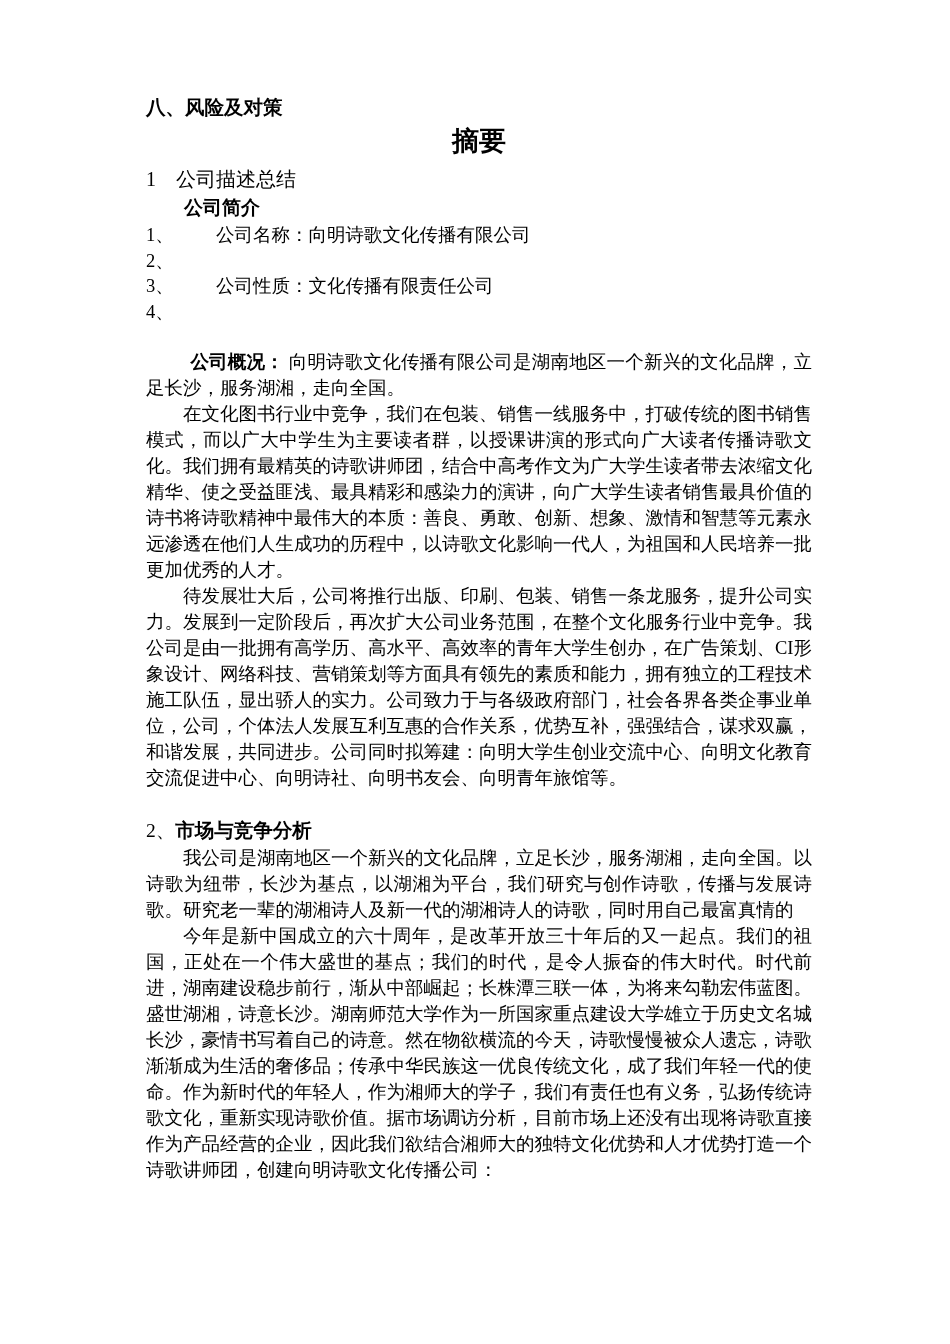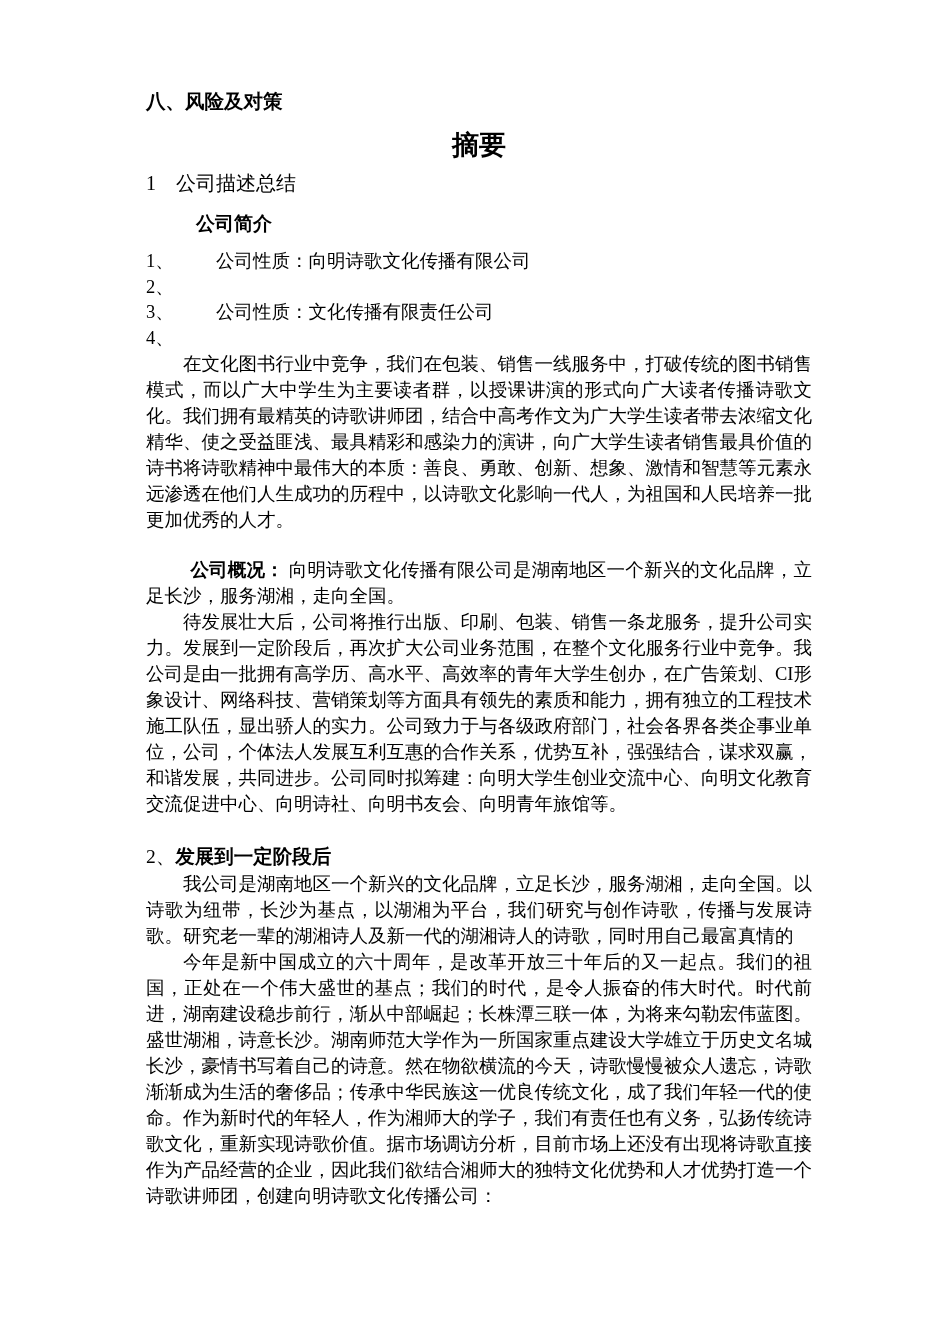--- a/index.html
+++ b/index.html
@@ -9,49 +9,49 @@
     height: 1344px;
     position: relative;
     background: #ffffff;
     overflow: hidden;
     font-family: "Liberation Serif", "DejaVu Serif", serif;
     color: #000000;
   }
   .doc {
     position: absolute;
     left: 146px;
-    top: 88px;
+    top: 94px;
     width: 666px;
     font-size: 18.5px;
     line-height: 26px;
     text-align: justify;
   }
   .h-chapter {
     margin: 0;
     font-size: 19.5px;
     font-weight: bold;
     line-height: 27px;
     text-align: left;
   }
   .title {
-    margin: 12px 0 6px 0;
+    margin: 2px 0 6px 0;
     text-align: center;
     font-size: 27px;
     font-weight: bold;
     line-height: 36px;
   }
   .h-sec {
     margin: 0;
     font-size: 20px;
     font-weight: normal;
     line-height: 29px;
     text-align: left;
   }
   .h-sub {
-    margin: 12px;
+    margin: 0;
     font-size: 19px;
     font-weight: bold;
     line-height: 27px;
     padding-left: 38px;
     text-align: left;
   }
   .list { margin: 2px 0 0 0; }
   .li {
     display: flex;
     line-height: 25.5px;
@@ -85,39 +85,39 @@
 
   <h1 class="title">摘要</h1>
 
   <h2 class="h-sec">1　公司描述总结</h2>
 
   <h3 class="h-sub">公司简介</h3>
 
   <div class="list">
     <div class="li">
       <span class="li-num">1、</span>
-      <span class="li-text">公司性质：向明诗歌文化传播有限公司</span>
+      <span class="li-text">公司名称：向明诗歌文化传播有限公司</span>
     </div>
     <div class="li">
       <span class="li-num">2、</span>
     </div>
     <div class="li">
       <span class="li-num">3、</span>
       <span class="li-text">公司性质：文化传播有限责任公司</span>
     </div>
     <div class="li">
       <span class="li-num">4、</span>
     </div>
   </div>
 
+  <p class="para para-overview"><b>公司概况：</b><span> 向明诗歌文化传播有限公司是湖南地区一个新兴的文化品牌，立足长沙，服务湖湘，走向全国。</span></p>
+
   <p class="para">在文化图书行业中竞争，我们在包装、销售一线服务中，打破传统的图书销售模式，而以广大中学生为主要读者群，以授课讲演的形式向广大读者传播诗歌文化。我们拥有最精英的诗歌讲师团，结合中高考作文为广大学生读者带去浓缩文化精华、使之受益匪浅、最具精彩和感染力的演讲，向广大学生读者销售最具价值的诗书将诗歌精神中最伟大的本质：善良、勇敢、创新、想象、激情和智慧等元素永远渗透在他们人生成功的历程中，以诗歌文化影响一代人，为祖国和人民培养一批更加优秀的人才。</p>
-
-  <p class="para para-overview"><b>公司概况：</b><span> 向明诗歌文化传播有限公司是湖南地区一个新兴的文化品牌，立足长沙，服务湖湘，走向全国。</span></p>
 
   <p class="para">待发展壮大后，公司将推行出版、印刷、包装、销售一条龙服务，提升公司实力。发展到一定阶段后，再次扩大公司业务范围，在整个文化服务行业中竞争。我公司是由一批拥有高学历、高水平、高效率的青年大学生创办，在广告策划、CI形象设计、网络科技、营销策划等方面具有领先的素质和能力，拥有独立的工程技术施工队伍，显出骄人的实力。公司致力于与各级政府部门，社会各界各类企事业单位，公司，个体法人发展互利互惠的合作关系，优势互补，强强结合，谋求双赢，和谐发展，共同进步。公司同时拟筹建：向明大学生创业交流中心、向明文化教育交流促进中心、向明诗社、向明书友会、向明青年旅馆等。</p>
 
-  <p class="h-sec2"><span class="sec2-num">2、</span><b>发展到一定阶段后</b></p>
+  <p class="h-sec2"><span class="sec2-num">2、</span><b>市场与竞争分析</b></p>
 
   <p class="para">我公司是湖南地区一个新兴的文化品牌，立足长沙，服务湖湘，走向全国。以诗歌为纽带，长沙为基点，以湖湘为平台，我们研究与创作诗歌，传播与发展诗歌。研究老一辈的湖湘诗人及新一代的湖湘诗人的诗歌，同时用自己最富真情的</p>
 
   <p class="para">今年是新中国成立的六十周年，是改革开放三十年后的又一起点。我们的祖国，正处在一个伟大盛世的基点；我们的时代，是令人振奋的伟大时代。时代前进，湖南建设稳步前行，渐从中部崛起；长株潭三联一体，为将来勾勒宏伟蓝图。盛世湖湘，诗意长沙。湖南师范大学作为一所国家重点建设大学雄立于历史文名城长沙，豪情书写着自己的诗意。然在物欲横流的今天，诗歌慢慢被众人遗忘，诗歌渐渐成为生活的奢侈品；传承中华民族这一优良传统文化，成了我们年轻一代的使命。作为新时代的年轻人，作为湘师大的学子，我们有责任也有义务，弘扬传统诗歌文化，重新实现诗歌价值。据市场调访分析，目前市场上还没有出现将诗歌直接作为产品经营的企业，因此我们欲结合湘师大的独特文化优势和人才优势打造一个诗歌讲师团，创建向明诗歌文化传播公司：</p>
 
 </div>
 
 </body></html>

